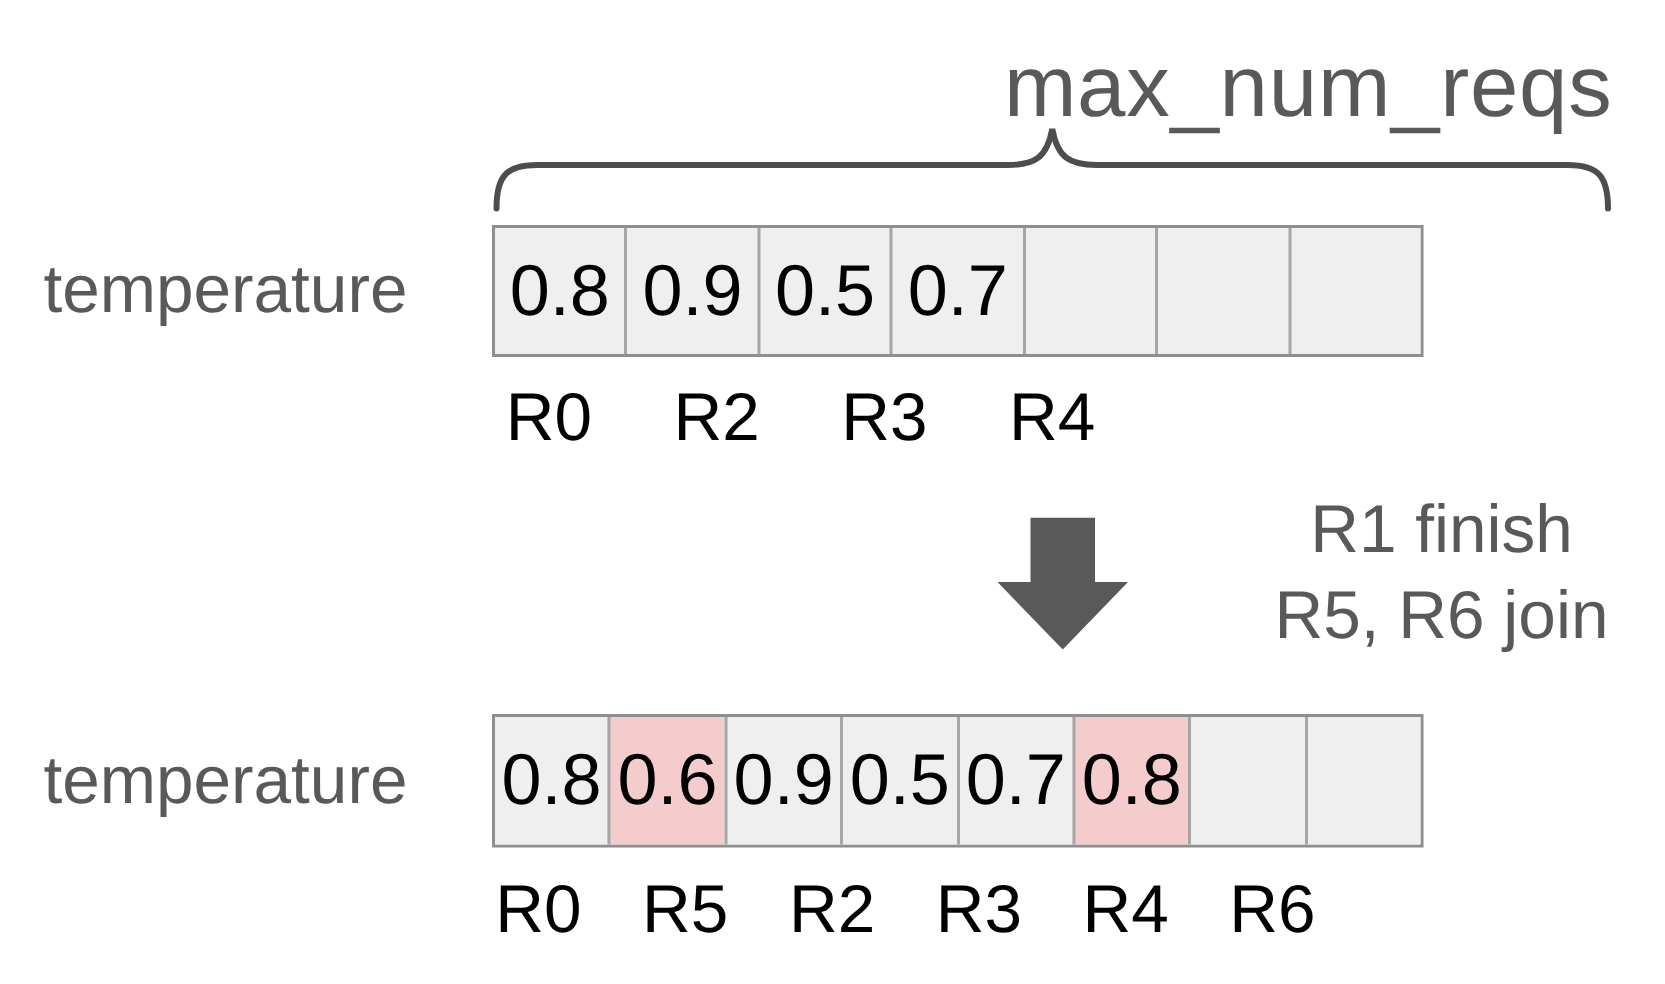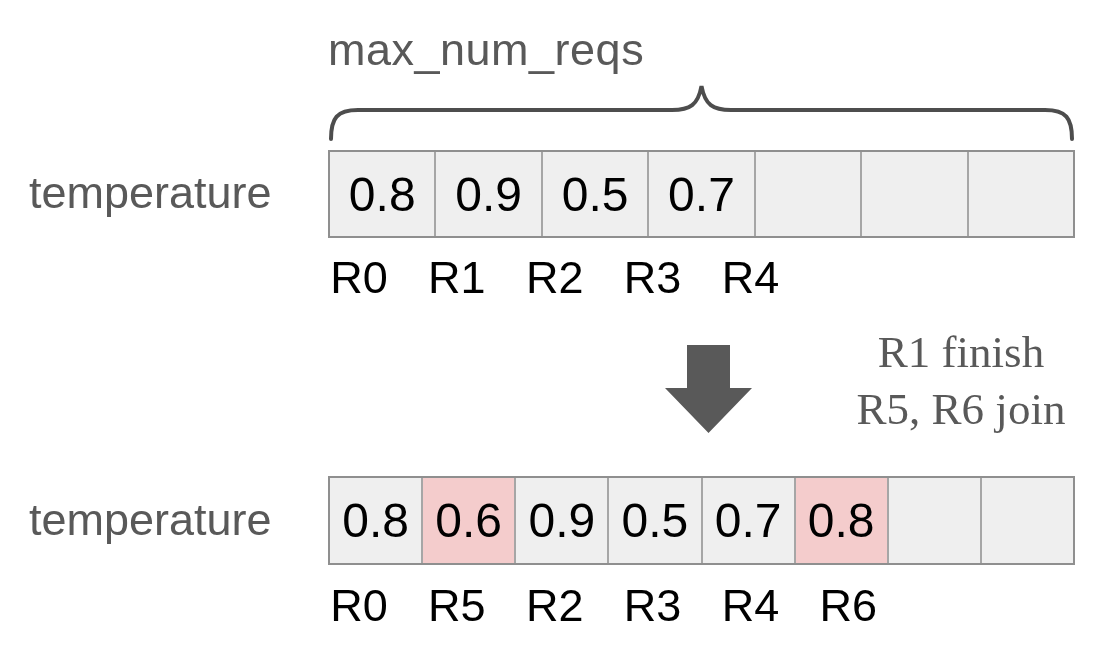--- a/index.html
+++ b/index.html
@@ -17,34 +17,34 @@
   html, body {
     width: 1110px; height: 656px;
     background: var(--page-bg);
     font-family: "Liberation Sans", sans-serif;
     overflow: hidden;
   }
   .stage { position: relative; width: 1110px; height: 656px; }
 
   .brace-label {
     position: absolute; left: 328px; top: 24px; width: 747px;
-    text-align: left; font-size: 45px; color: var(--muted);
+    text-align: right; font-size: 58px; color: var(--muted);
     letter-spacing: 0.5px;
   }
   .brace-svg { position: absolute; left: 328px; top: 82px; width: 747px; height: 60px; }
 
   .row-label {
     position: absolute; left: 18px; width: 300px;
     font-size: 45px; color: var(--muted); text-align: left; margin-left: 11px;
   }
   .row-label.first  { top: 167px; }
   .row-label.second { top: 494px; }
 
   .cell-row {
-    position: absolute; left: 328px; width: 747px;
+    position: absolute; left: 328px; width: 621px;
     display: flex;
     border: 2px solid var(--border-outer);
     background: var(--cell-bg);
   }
   .cell-row.first  { top: 150px; height: 88px; }
   .cell-row.second { top: 476px; height: 89px; }
   .cell {
     flex: 1 1 0; min-width: 0;
     display: flex; align-items: center; justify-content: center;
     background: var(--cell-bg);
@@ -65,21 +65,21 @@
     flex: 1 1 0; min-width: 0;
     text-align: center;
     font-size: 45px; color: var(--ink);
   }
 
   .arrow-svg { position: absolute; left: 665px; top: 345px; width: 87px; height: 88px; }
 
   .transition-text {
     position: absolute; left: 828px; top: 324px; width: 266px;
     text-align: center; font-size: 45px; line-height: 57px;
-    color: var(--muted); white-space: nowrap; font-family: Liberation Serif, serif;
+    color: var(--muted); white-space: nowrap;
   }
 </style>
 </head>
 <body>
 
 <div class="stage">
 
   <div class="brace-label">max_num_reqs</div>
 
   <svg class="brace-svg" viewBox="0 0 747 60" fill="none" xmlns="http://www.w3.org/2000/svg">
@@ -93,21 +93,20 @@
     <div class="cell">0.9</div>
     <div class="cell">0.5</div>
     <div class="cell">0.7</div>
     <div class="cell"></div>
     <div class="cell"></div>
     <div class="cell"></div>
   </div>
 
   <div class="label-row first">
     <div class="req-label">R0</div>
-    <div class="req-label">R1</div>
     <div class="req-label">R2</div>
     <div class="req-label">R3</div>
     <div class="req-label">R4</div>
     <div class="req-label"></div>
     <div class="req-label"></div>
     <div class="req-label"></div>
   </div>
 
   <svg class="arrow-svg" viewBox="0 0 87 88" xmlns="http://www.w3.org/2000/svg">
     <polygon points="22,0 65,0 65,43 87,43 43.5,88 0,43 22,43" fill="var(--arrow-fill)"></polygon>

